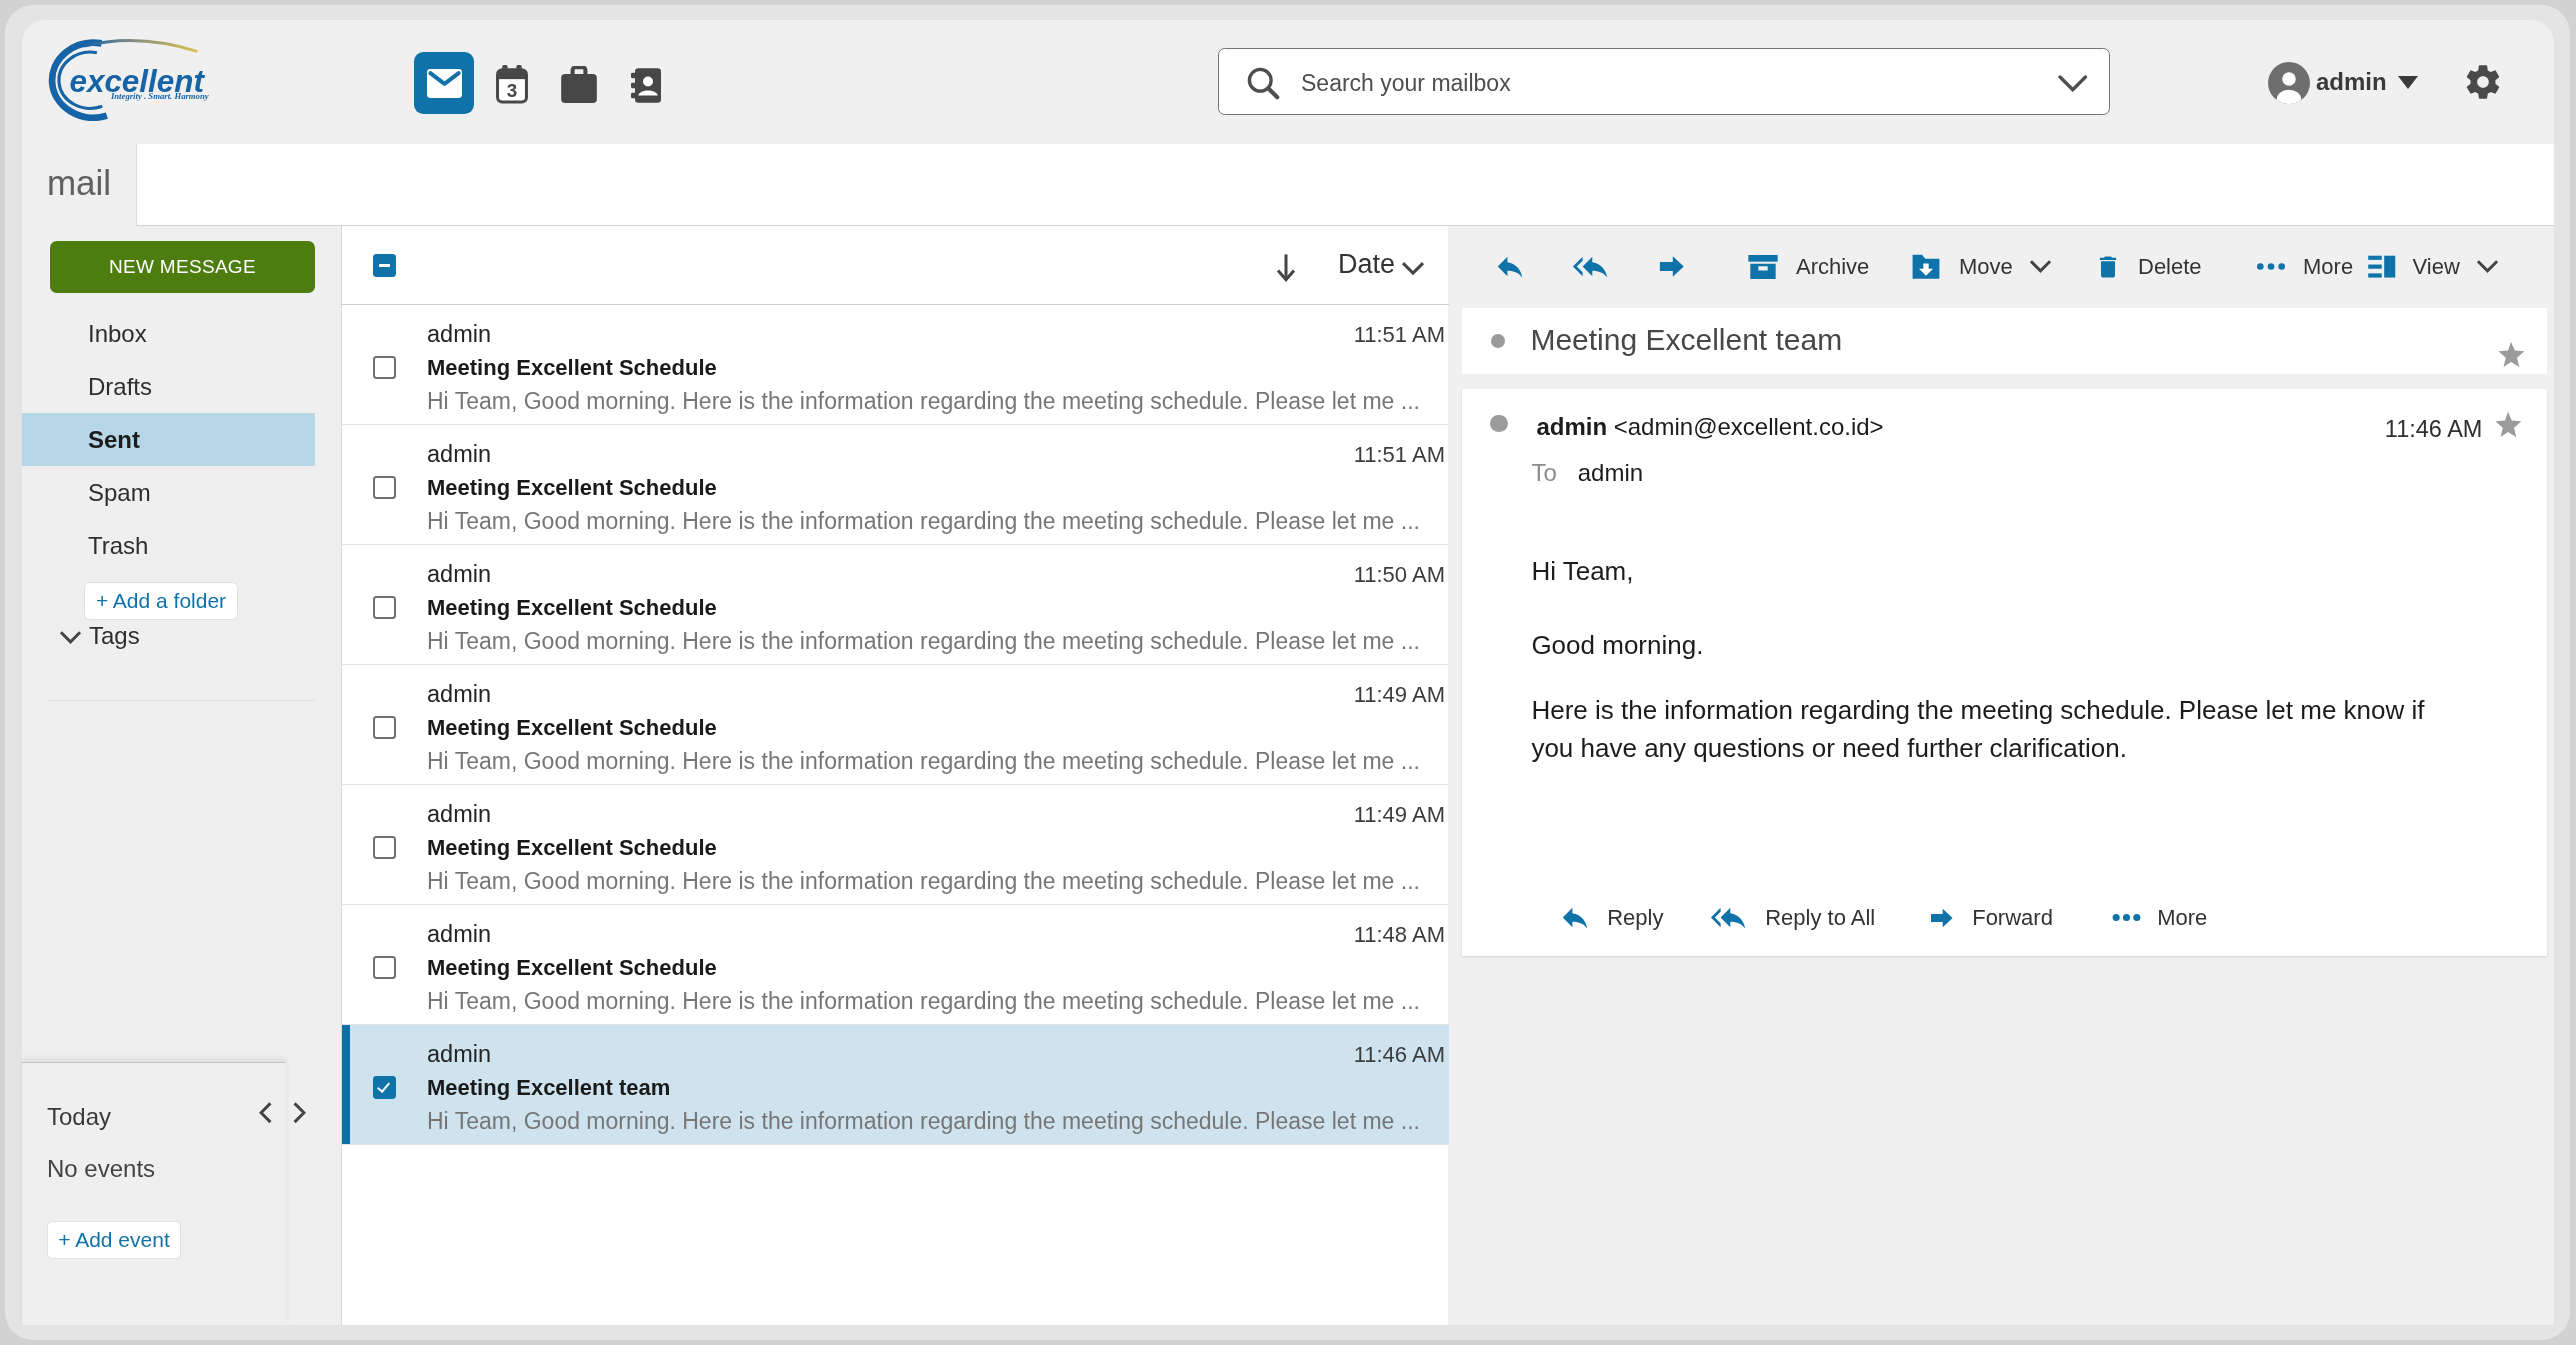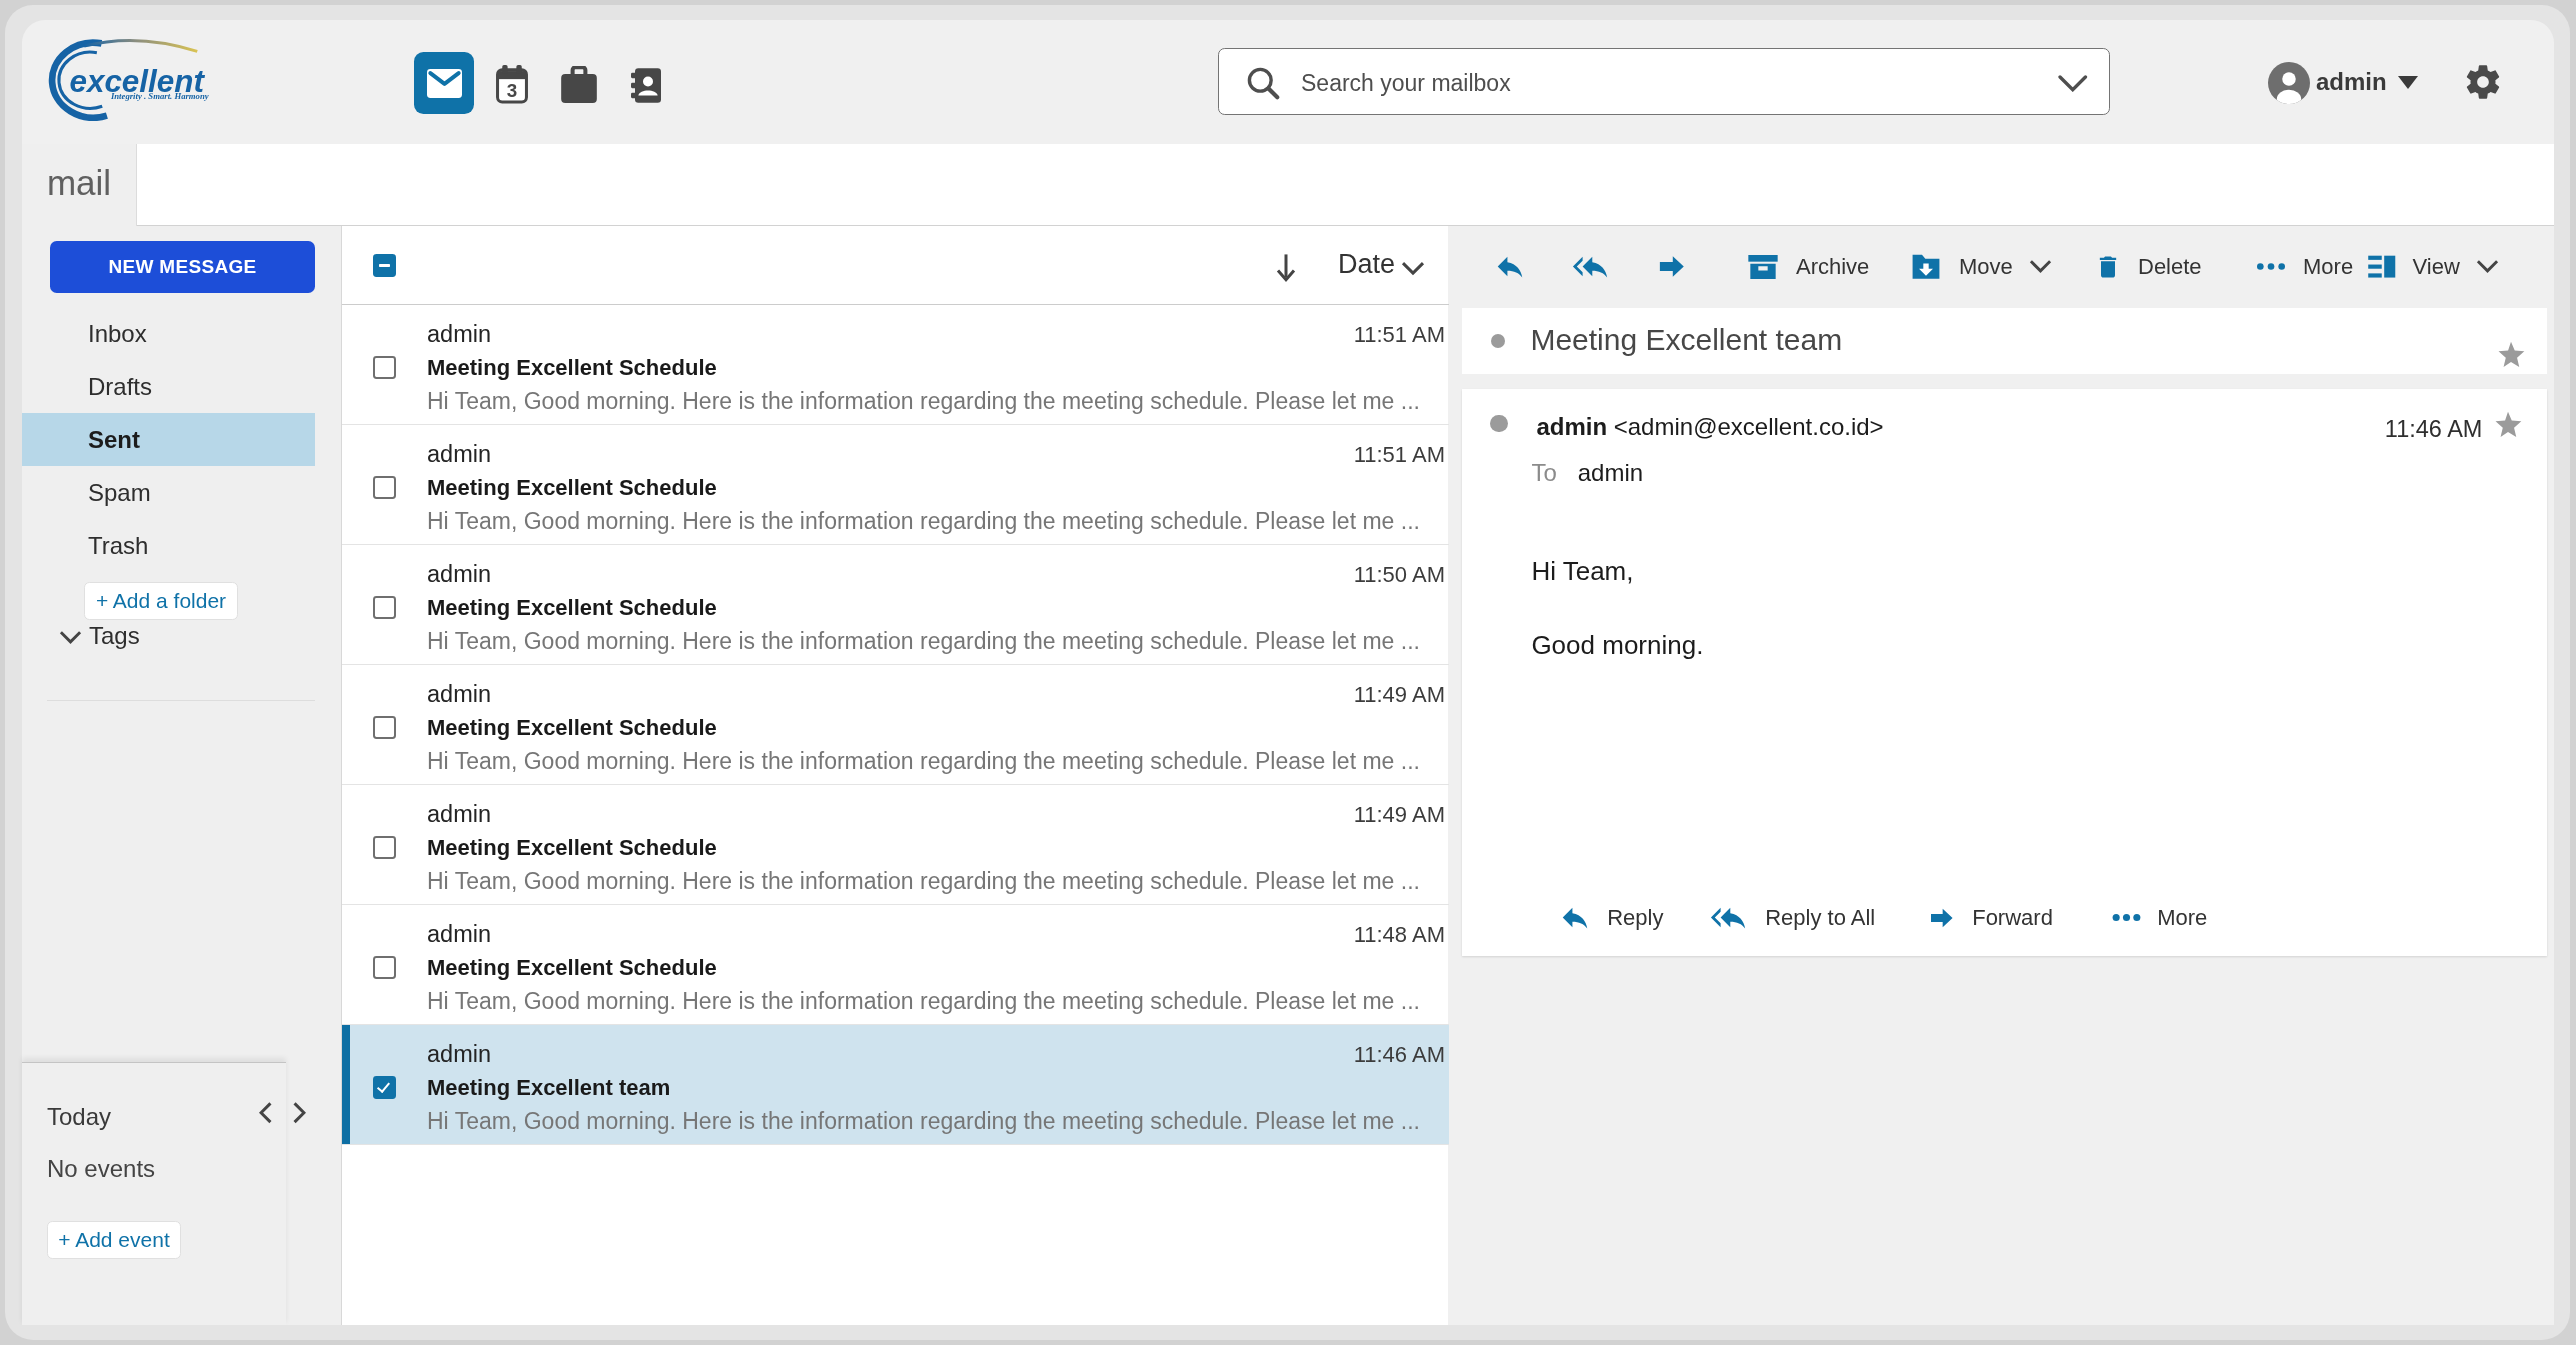--- a/index.html
+++ b/index.html
@@ -22,21 +22,21 @@
 .search .chev { position:absolute; right:21.5px; top:25.5px; }
 .avatar { position:absolute; left:2268px; top:62px; width:42px; height:42px; border-radius:50%; background:#6e6e6e; overflow:hidden; }
 .uname { position:absolute; left:2316px; top:68px; font-size:24px; font-weight:bold; color:#3a3a3a; }
 .utri { position:absolute; left:2398px; top:76px; width:0; height:0; border-left:10.7px solid transparent; border-right:10.7px solid transparent; border-top:13.4px solid #3a3a3a; }
 .gear { position:absolute; left:2463px; top:62px; }
 
 .tabrow { position:absolute; left:22px; top:144px; width:2532px; height:82px; background:#fff; border-bottom:1.3px solid #d2d2d2; }
 .tabrow .tab { position:absolute; left:0; top:0; width:115px; height:82px; background:#efefef; border-right:1.3px solid #dcdcdc; color:#606060; font-size:35px; line-height:78px; text-align:center; }
 
 .sidebar { position:absolute; left:22px; top:226px; width:319px; height:1099px; background:#efefef; }
-.newmsg { position:absolute; left:28px; top:14.8px; width:265px; height:52px; background:#1d4ed8; border-radius:6.7px; color:#fff; font-weight:bold; font-size:19px; text-align:center; line-height:52px; letter-spacing:0.3px; }
+.newmsg { position:absolute; left:28px; top:14.8px; width:265px; height:52px; background:#4d7c0f; border-radius:6.7px; color:#fff; font-weight:normal; font-size:19px; text-align:center; line-height:52px; letter-spacing:0.3px; }
 .folders { position:absolute; left:0; top:81px; width:319px; }
 .fitem { height:53px; line-height:53px; font-size:24px; color:#2e2e2e; padding-left:66px; }
 .fitem.sel { width:293px; background:#b7d7e8; font-weight:bold; color:#1c1c1c; }
 .addfolder { position:absolute; left:62px; top:356px; width:154px; height:38px; background:#fff; border:1.3px solid #e0e0e0; border-radius:5.4px; color:#0f72a8; font-size:21px; text-align:center; line-height:35px; }
 .tagsrow { position:absolute; left:67px; top:396px; font-size:24px; color:#2e2e2e; }
 .tagchev { position:absolute; left:-1.3px; top:3.4px; }
 .sideline { position:absolute; left:25px; top:474px; width:268px; height:0.7px; background:#dddddd; }
 .minical { position:absolute; left:0; top:836px; width:264px; height:264px; border-top:1.3px solid #c4c4c4; box-shadow:0 -4px 5.4px rgba(0,0,0,0.07); }
 .today { position:absolute; left:25px; top:40px; font-size:24px; color:#3a3a3a; }
 .calnav { position:absolute; left:237px; top:35px; }
@@ -304,20 +304,21 @@
     <div class="mh-dot"></div>
     <div class="mh-from"><b>admin</b> &lt;admin@excellent.co.id&gt;</div>
     <div class="mh-to"><span class="tolab">To</span>admin</div>
     <div class="mh-time">11:46 AM</div>
     <svg class="mh-star" width="34" height="32" viewBox="0 0 24 24">
         <path fill="#9b9b9b" d="M12 17.27L18.18 21l-1.64-7.03L22 9.24l-7.19-.61L12 2 9.81 8.63 2.63 9.24l5.46 4.73L6.42 21z"></path>
       </svg>
     <div class="mbody">
       <p>Hi Team,</p>
       <p>Good morning.</p>
+      <p>Here is the information regarding the meeting schedule. Please let me know if you have any questions or need further clarification.</p>
     </div>
     <div class="cfoot">
       <div class="fbtn" style="left:96px"><svg width="34" height="31" viewBox="0 0 24 24">
             <path fill="#0f72a8" d="M10 8.8V4.5L2.5 12l7.5 7.5v-4.2c5.2 0 8.9 1.7 11.5 5.2-1-5.3-4.2-10.5-11.5-11.7z"></path>
           </svg>Reply</div>
       <div class="fbtn" style="left:246px"><svg width="42" height="31" viewBox="0 0 30 24">
             <path fill="#0f72a8" d="M16 8.8V4.5L8.5 12l7.5 7.5v-4.2c5.2 0 8.9 1.7 11.5 5.2-1-5.3-4.2-10.5-11.5-11.7z"></path>
             <path fill="#0f72a8" d="M8.5 7.5v-3L1 12l7.5 7.5v-3L4 12z"></path>
           </svg>Reply to All</div>
       <div class="fbtn" style="left:464px"><svg width="31" height="28" viewBox="0 0 24 24">

